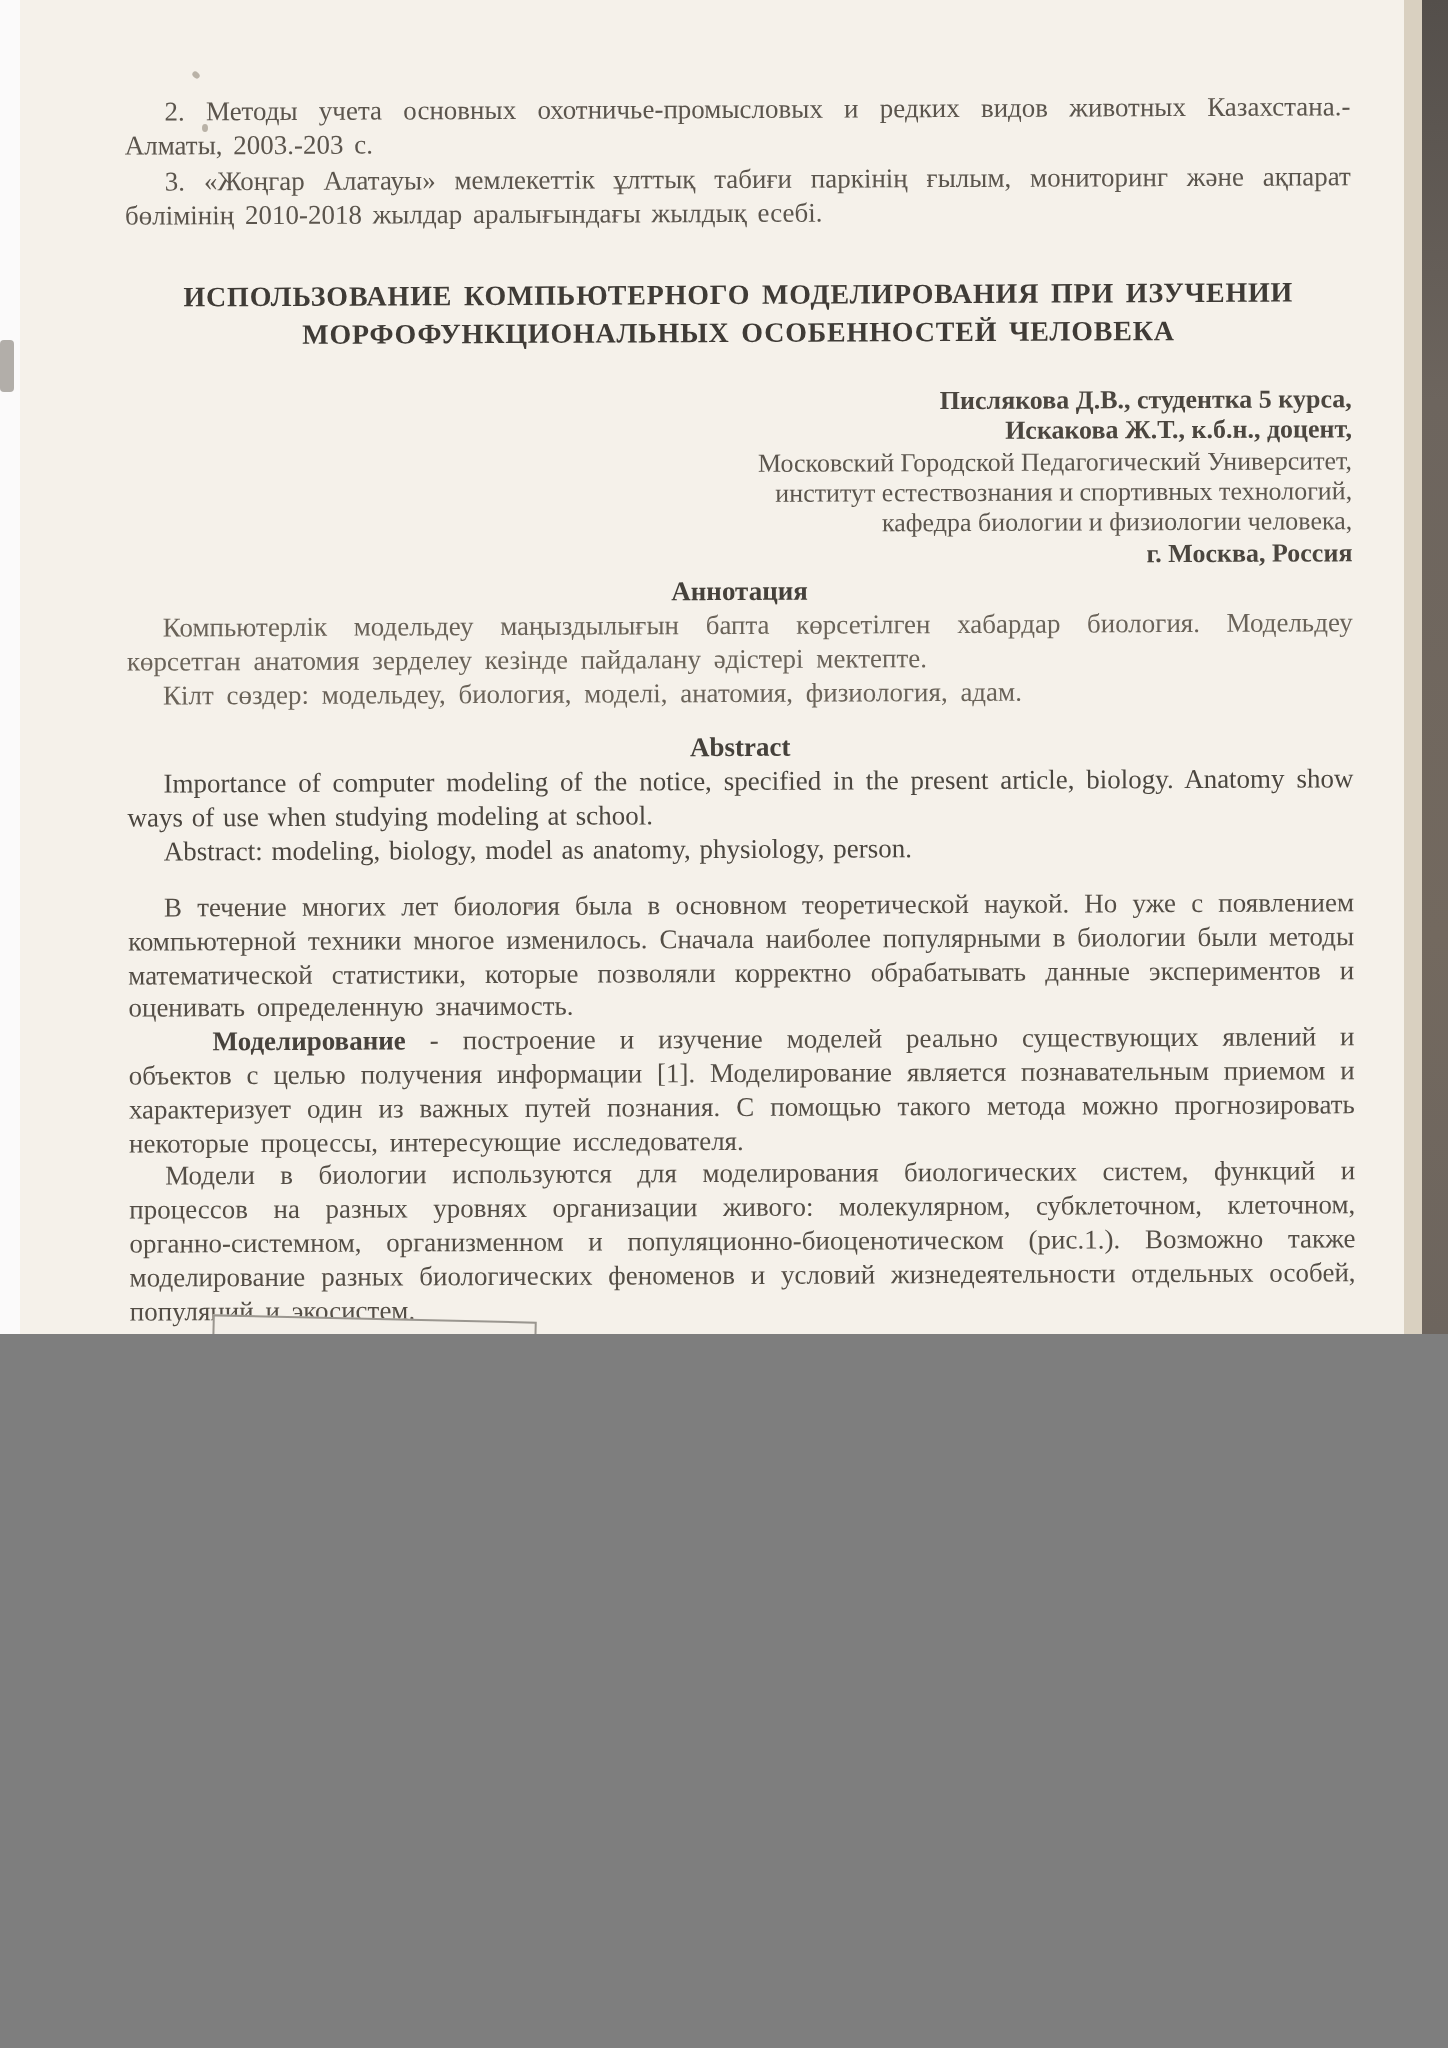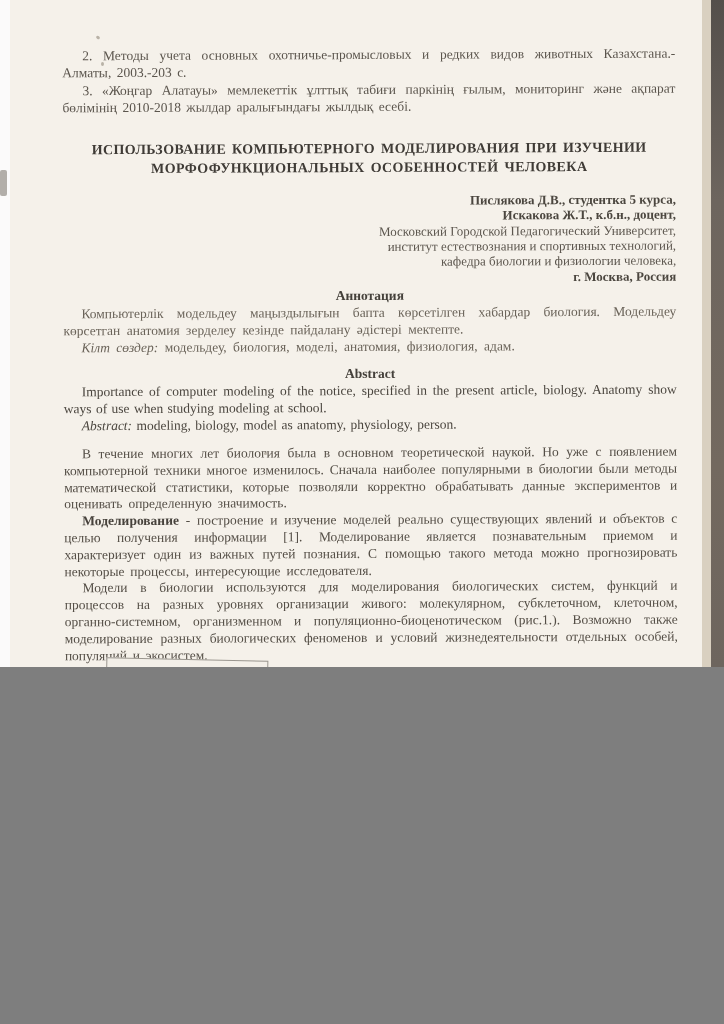--- a/index.html
+++ b/index.html
@@ -75,36 +75,36 @@
     line-height: 17px; text-align: center;
     color: #45413b;
   }
   .kk {
     font-size: 13.5px; line-height: 17px;
     color: #6a6359;
     text-align: justify; text-indent: 18px;
     word-spacing: 3px;
   }
   .kw { text-indent: 18px; }
-  .italic { font-style: italic; }
+  .italic { }
   .en {
     font-size: 13.5px; line-height: 17px;
     color: #4b463f;
     text-align: justify; text-indent: 18px;
     word-spacing: 1px;
   }
   .abs-head { margin-top: 10px; }
   .body-para {
     font-size: 13.5px; line-height: 16.8px;
     color: #544e46;
     text-align: justify; text-indent: 18px;
     word-spacing: 2.5px;
   }
   .body-para.first { margin-top: 12px; }
-  .lead-bold { font-weight: bold; color: #47423c; }
+  .lead-bold { font-weight: bold; color: #47423c; margin-left: 24px; }
 
   .figure-frame {
     position: absolute; left: 106px; top: 659px;
     width: 160px; height: 34px;
     border: 1px solid #9a968f;
     background: #f3efe8;
     transform: rotate(1.3deg);
     z-index: 1;
   }
   .gray-block {

